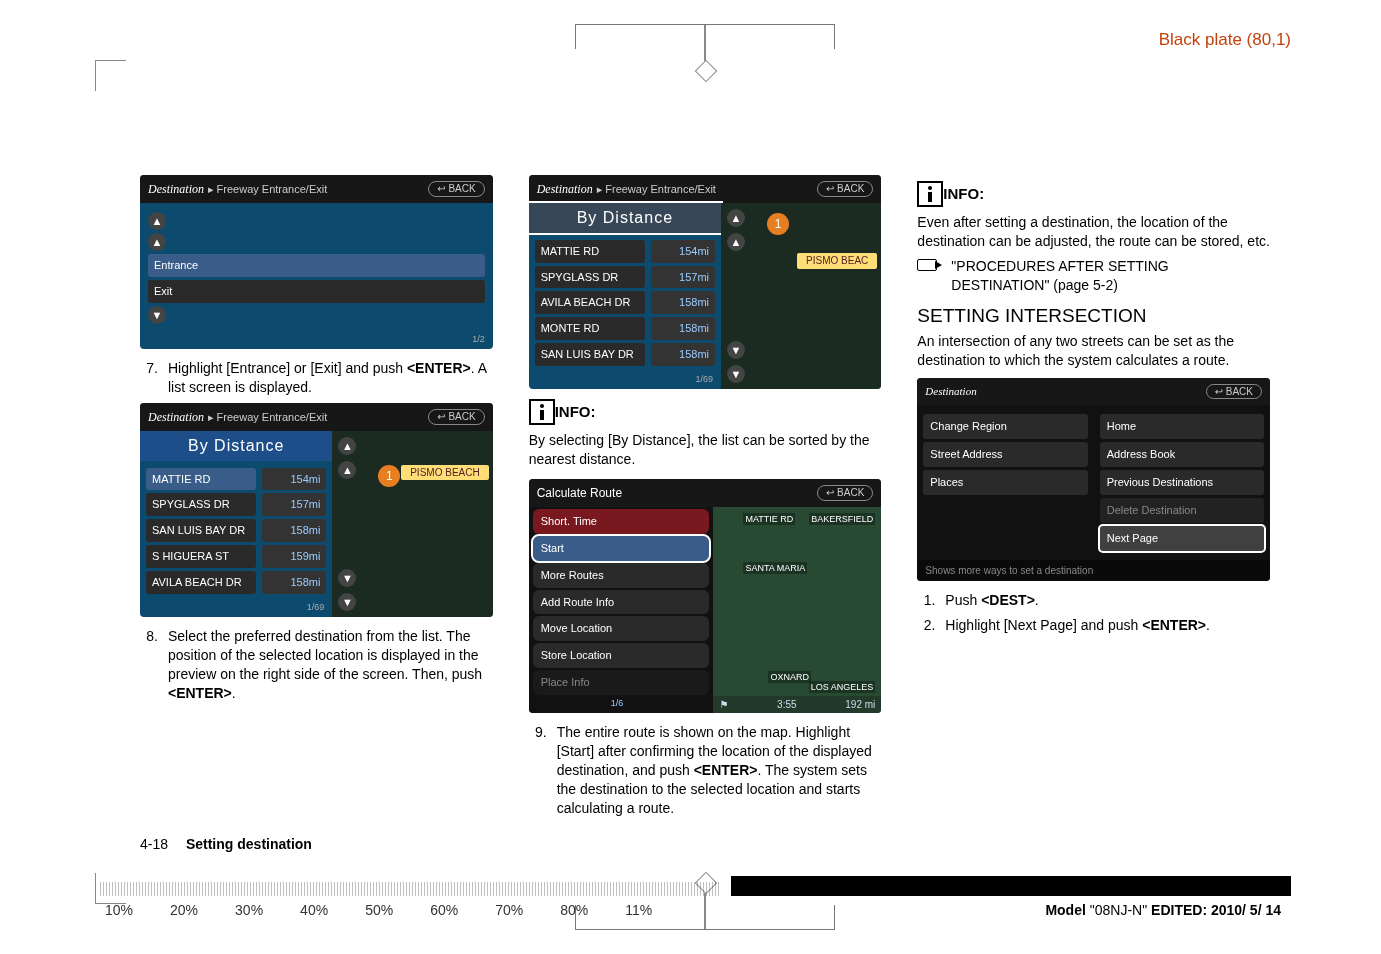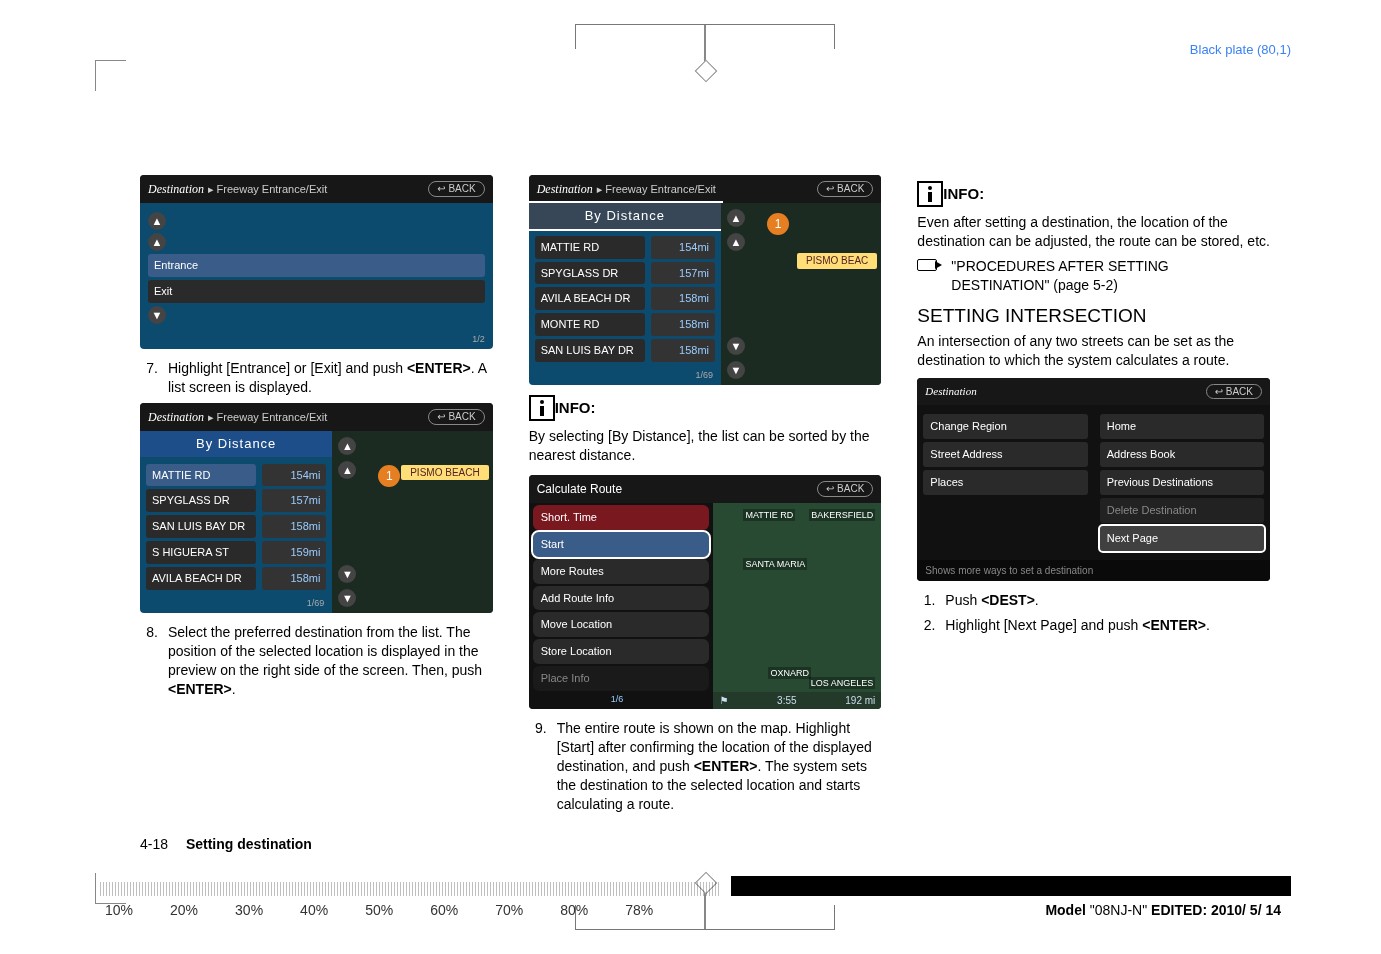--- a/index.html
+++ b/index.html
@@ -1,17 +1,17 @@
 <!DOCTYPE html>
 <html><head>
 <meta charset="utf-8">
 <style>
   html,body{margin:0;padding:0;background:#fff;color:#000;font-family:Helvetica,Arial,sans-serif;width:1381px;height:954px;overflow:hidden}
   .page{position:relative;width:1381px;height:954px}
-  .header{position:absolute;top:42px;right:90px;font-size:13px;color:#3b82f6}
+  .header{position:absolute;top:30px;right:90px;font-size:17px;color:#c2410c}
   .crop-top{position:absolute;top:24px;left:575px;width:260px;height:60px;border-top:1px solid #777}
   .crop-top:before{content:"";position:absolute;left:0;top:0;height:24px;border-left:1px solid #777}
   .crop-top:after{content:"";position:absolute;right:0;top:0;height:24px;border-right:1px solid #777}
   .tick{position:absolute;left:50%;top:0;width:0;height:0}
   .tick .a{position:absolute;left:-1px;top:0;width:2px;height:42px;background:#888}
   .tick .b{position:absolute;left:-7px;top:38px;width:14px;height:14px;border:1px solid #888;transform:rotate(45deg);background:#fff}
   .corner{position:absolute;left:95px;top:60px;width:30px;height:30px;border-left:1px solid #888;border-top:1px solid #888}
   .cols{position:absolute;left:140px;top:175px;width:1130px;height:650px;display:flex;gap:36px}
   .col{flex:1;font-size:14px;line-height:1.35}
   .shot{background:#0c4a6e;color:#ddd;border-radius:4px;padding:0;margin:0 0 10px 0;overflow:hidden;font-size:12px}
@@ -24,21 +24,21 @@
   .srow .n{flex:1;background:#2a2a2a;color:#fff;padding:4px 6px;border-radius:3px;font-size:11px}
   .srow .hl{background:#3a5c88;color:#fff}
   .srow .d{width:52px;background:#333;color:#9cf;text-align:right;padding:4px 6px;border-radius:3px;font-size:11px}
   .arr{width:18px;height:18px;border-radius:50%;background:#444;color:#fff;text-align:center;line-height:18px;font-size:11px}
   .mini{font-size:9px;color:#aaa;text-align:right;padding:0 8px 4px 0}
   .half{display:flex}
   .half .left{flex:1.2}
   .half .right{flex:1;background:#1b2b22;position:relative}
   .mapdot{position:absolute;width:22px;height:22px;border-radius:50%;background:#e67e22;color:#fff;text-align:center;line-height:22px;font-size:12px}
   .mapflag{position:absolute;font-size:10px;color:#522;background:#fd7;padding:1px 9px;border-radius:2px}
-  .bluehdr{background:#1d4e89;color:#fff;padding:4px 6px;font-size:13px;text-align:center;letter-spacing:1px}
+  .bluehdr{background:#1d4e89;color:#fff;padding:4px 6px;font-size:16px;text-align:center;letter-spacing:1px}
   .step{display:flex;gap:10px;margin:6px 0}
   .step .num{width:18px;text-align:right}
   .step .txt{flex:1}
   b{font-weight:bold}
   .infoHead{display:flex;align-items:center;margin:6px 0}
   .ibox-wrap{position:relative;width:22px;height:22px;border:2px solid #000}
   .ibox-wrap .d1{position:absolute;left:9px;top:3px;width:4px;height:4px;background:#000;border-radius:50%}
   .ibox-wrap .d2{position:absolute;left:9px;top:9px;width:4px;height:10px;background:#000}
   .infoTitle{font-weight:bold;font-size:15px}
   .sectH{font-size:19px;margin:8px 0 4px 0}
@@ -329,19 +329,19 @@
   <div class="grad"></div>
   <div class="pct">
     <span>10%</span>
     <span>20%</span>
     <span>30%</span>
     <span>40%</span>
     <span>50%</span>
     <span>60%</span>
     <span>70%</span>
     <span>80%</span>
-    <span>78%</span>
+    <span>11%</span>
   </div>
   <div class="modelbar"></div>
   <div class="modeltxt">
     <b>Model </b><span>"08NJ-N"</span><b>   EDITED:  2010/ 5/ 14</b>
   </div>
 </div>
 
 </body></html>

